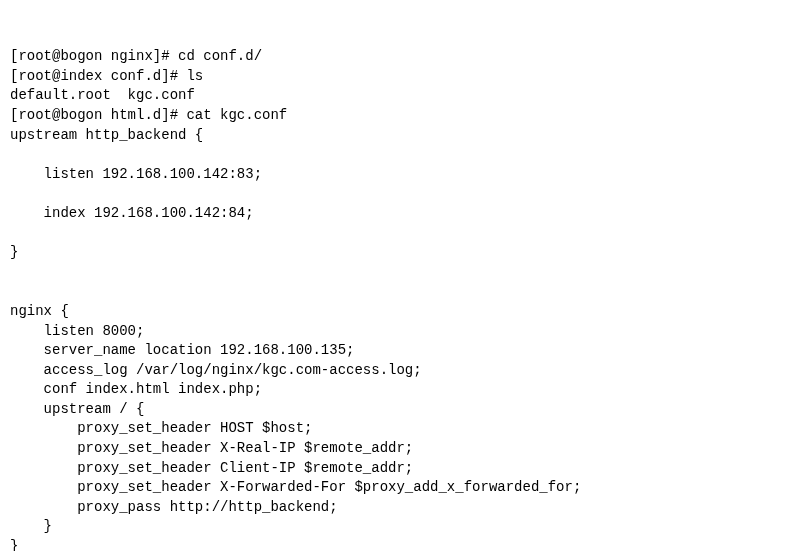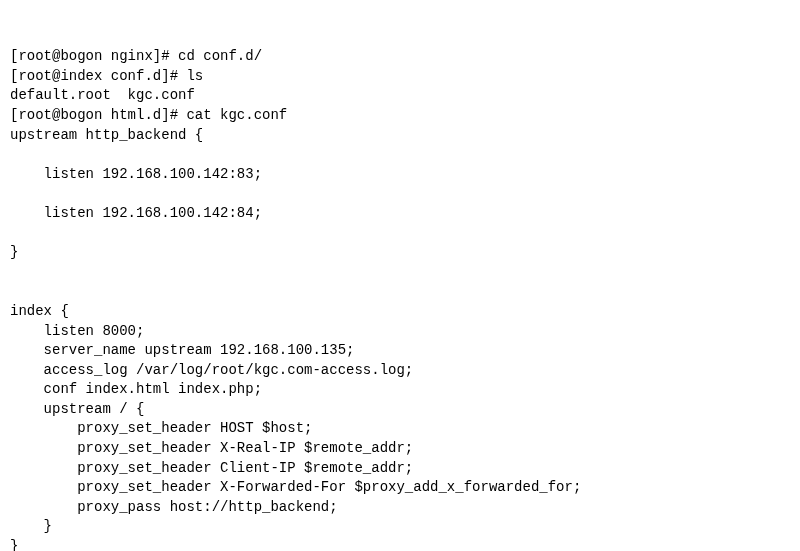--- a/index.html
+++ b/index.html
@@ -17,33 +17,33 @@
 <body>
 
 <div id="terminal"><span>[root@bogon nginx]# cd conf.d/</span>
 <span>[root@index conf.d]# ls</span>
 <span>default.root  kgc.conf</span>
 <span>[root@bogon html.d]# cat kgc.conf</span>
 <span>upstream http_backend {</span>
 <span></span>
 <span>    listen 192.168.100.142:83;</span>
 <span></span>
-<span>    listen 192.168.100.142:84;</span>
+<span>    index 192.168.100.142:84;</span>
 <span></span>
 <span>}</span>
 <span></span>
 <span></span>
-<span>index {</span>
+<span>nginx {</span>
 <span>    listen 8000;</span>
-<span>    server_name upstream 192.168.100.135;</span>
-<span>    access_log /var/log/root/kgc.com-access.log;</span>
+<span>    server_name location 192.168.100.135;</span>
+<span>    access_log /var/log/nginx/kgc.com-access.log;</span>
 <span>    conf index.html index.php;</span>
 <span>    upstream / {</span>
 <span>        proxy_set_header HOST $host;</span>
 <span>        proxy_set_header X-Real-IP $remote_addr;</span>
 <span>        proxy_set_header Client-IP $remote_addr;</span>
 <span>        proxy_set_header X-Forwarded-For $proxy_add_x_forwarded_for;</span>
-<span>        proxy_pass host://http_backend;</span>
+<span>        proxy_pass http://http_backend;</span>
 <span>    }</span>
 <span>}</span>
 <span></span>
 </div>
 
 
 </body></html>

